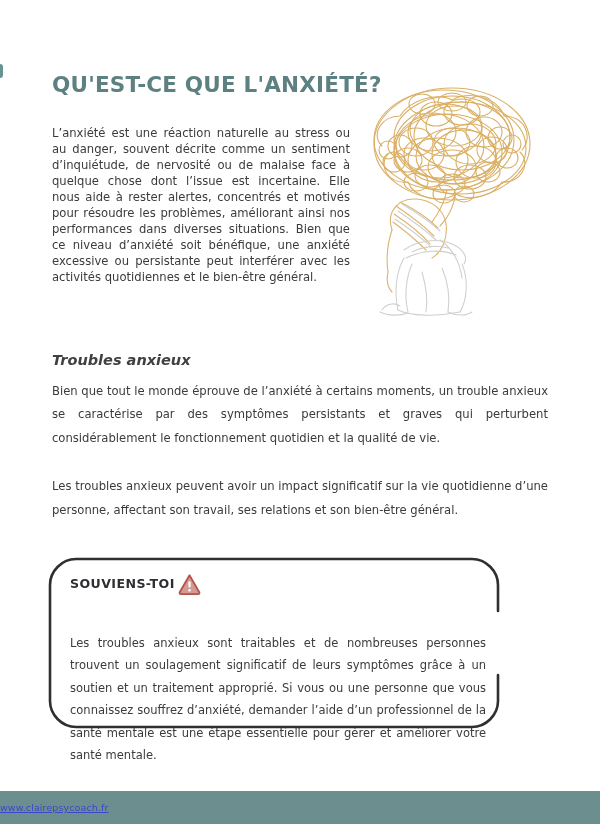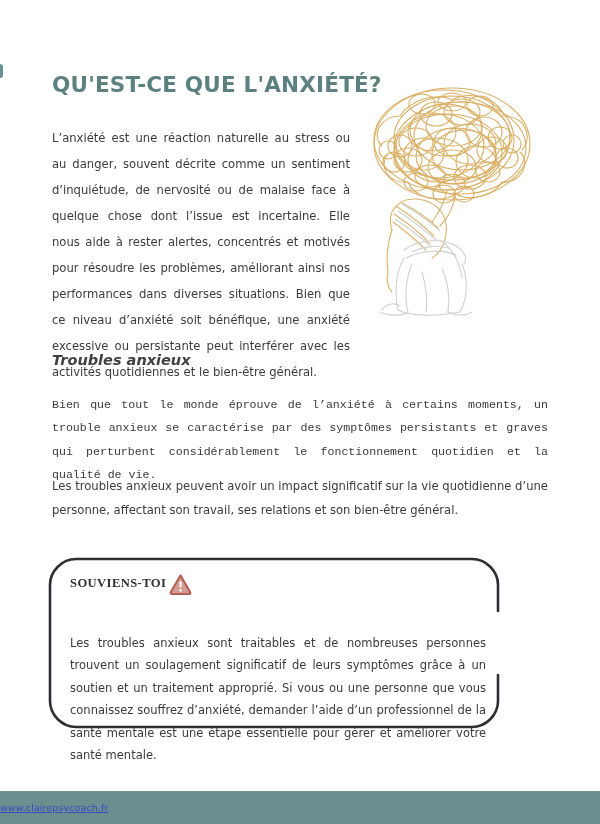--- a/index.html
+++ b/index.html
@@ -35,21 +35,21 @@
     text-align: right;
   }
 
   
   .intro-para {
     position: absolute;
     left: 52px;
     top: 113px;
     width: 298px;
     font-size: 11.6px;
-    line-height: 26px;
+    line-height: 16px;
     color: #3b3b3b;
     text-align: justify;
     text-justify: inter-word;
   }
 
   
   .illustration {
     position: absolute;
     left: 352px;
     top: 72px;
@@ -75,21 +75,21 @@
   .body-para {
     position: absolute;
     left: 52px;
     width: 496px;
     font-size: 11.6px;
     line-height: 23.6px;
     color: #3b3b3b;
     text-align: justify;
     text-justify: inter-word;
   }
-  .body-para.p1 { top: 381px; font-family: Liberation Mono, monospace; }
+  .body-para.p1 { top: 368px; }
   .body-para.p2 { top: 459px; margin-top: 16px; }
 
   
   .callout {
     position: absolute;
     left: 50px;
     top: 557px;
     width: 450px;
     height: 172px;
   }
@@ -110,21 +110,20 @@
     display: flex;
     align-items: center;
     gap: 3px;
   }
   .callout-head-label {
     font-size: 12.6px;
     font-weight: 700;
     letter-spacing: 0.4px;
     color: #2f2f33;
     white-space: nowrap;
-    font-family: Liberation Serif, serif;
   }
   .warn-icon {
     display: inline-block;
     width: 23px;
     height: 22px;
     line-height: 0;
     margin-bottom: -2px;
   }
   .warn-icon svg { display: block; }
 

